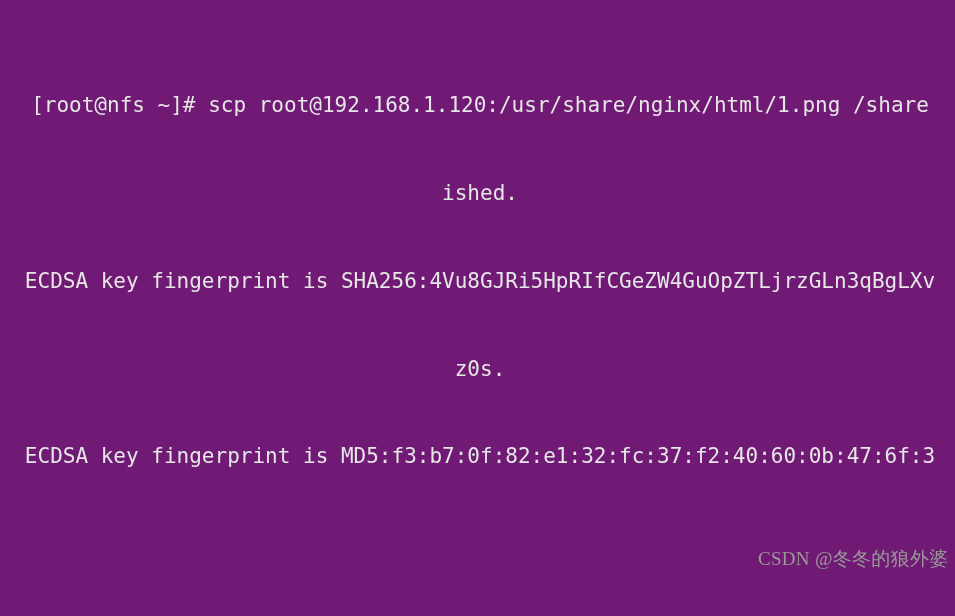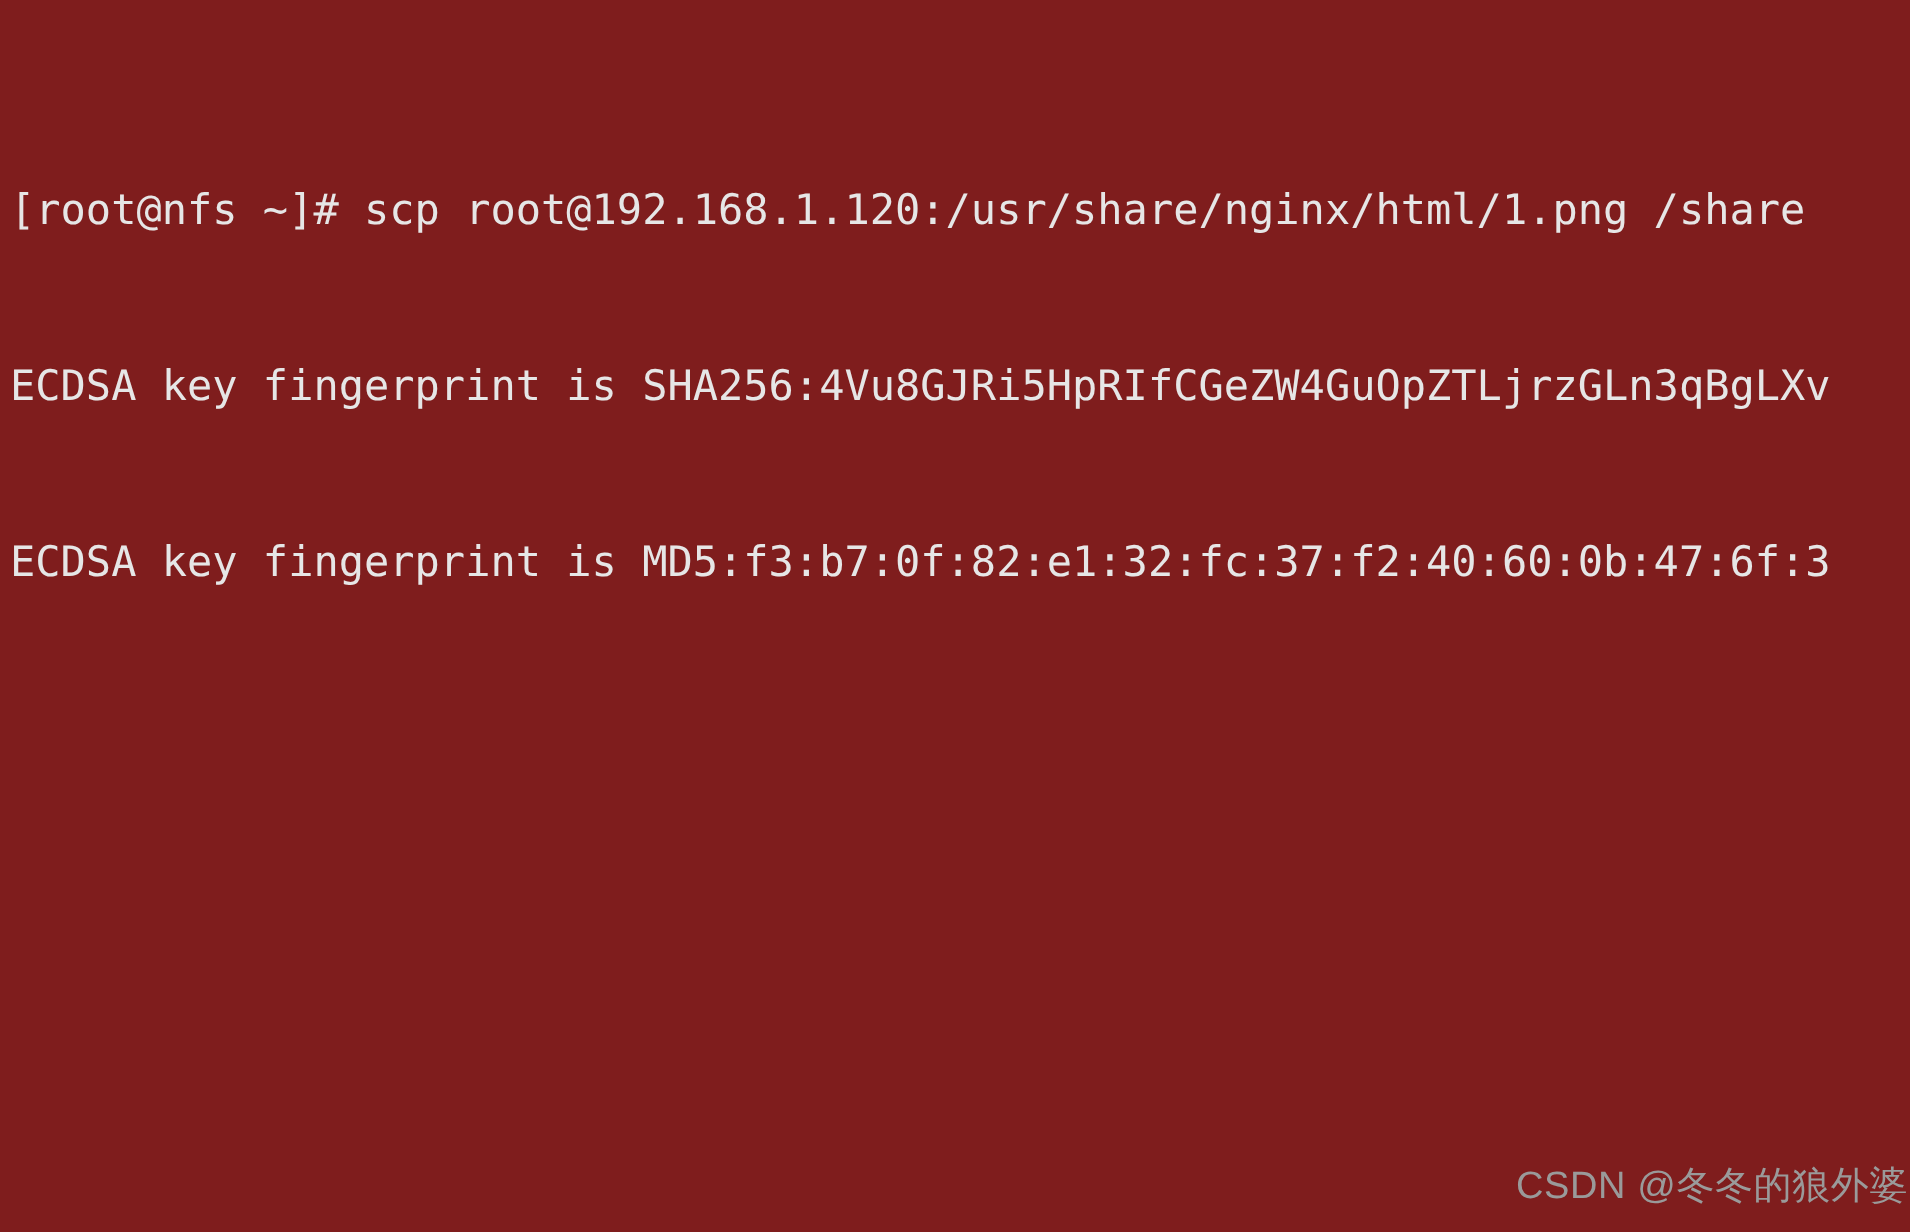--- a/index.html
+++ b/index.html
@@ -4,61 +4,64 @@
 <style>
   html, body {
     margin: 0;
     padding: 0;
     background: #000000;
   }
   #terminal {
     position: relative;
     width: 955px;
     height: 616px;
-    background: #7f1d1d;
+    background: #701a75;
     overflow: hidden;
     font-family: "DejaVu Sans Mono", "Liberation Mono", monospace;
     font-size: 21px;
     line-height: 29.3px;
     color: #e8e8e8;
     letter-spacing: 0px;
+    text-align: center;
   }
   #screen {
     position: absolute;
     left: 5px;
     top: 3px;
     width: 950px;
     white-space: pre;
   }
   .line {
     height: 29.3px;
     white-space: pre;
     color: #e6e6e6;
   }
   #watermark {
     position: absolute;
     left: 758px;
-    top: 583px;
-    font-family: Liberation Sans, sans-serif;
+    top: 548px;
+    font-family: Liberation Serif, serif;
     font-size: 19px;
     line-height: 22px;
     color: #9a9a9a;
     white-space: pre;
     pointer-events: none;
     letter-spacing: 0.3px;
   }
 </style>
 </head>
 <body>
 
 <div id="terminal">
   <div id="screen">
 
     <div class="line">[root@nfs ~]# scp root@192.168.1.120:/usr/share/nginx/html/1.png /share</div>
+    <div class="line">ished.</div>
     <div class="line">ECDSA key fingerprint is SHA256:4Vu8GJRi5HpRIfCGeZW4GuOpZTLjrzGLn3qBgLXv</div>
+    <div class="line">z0s.</div>
     <div class="line">ECDSA key fingerprint is MD5:f3:b7:0f:82:e1:32:fc:37:f2:40:60:0b:47:6f:3</div>
     
     
     
     
     
     
     
     
     

